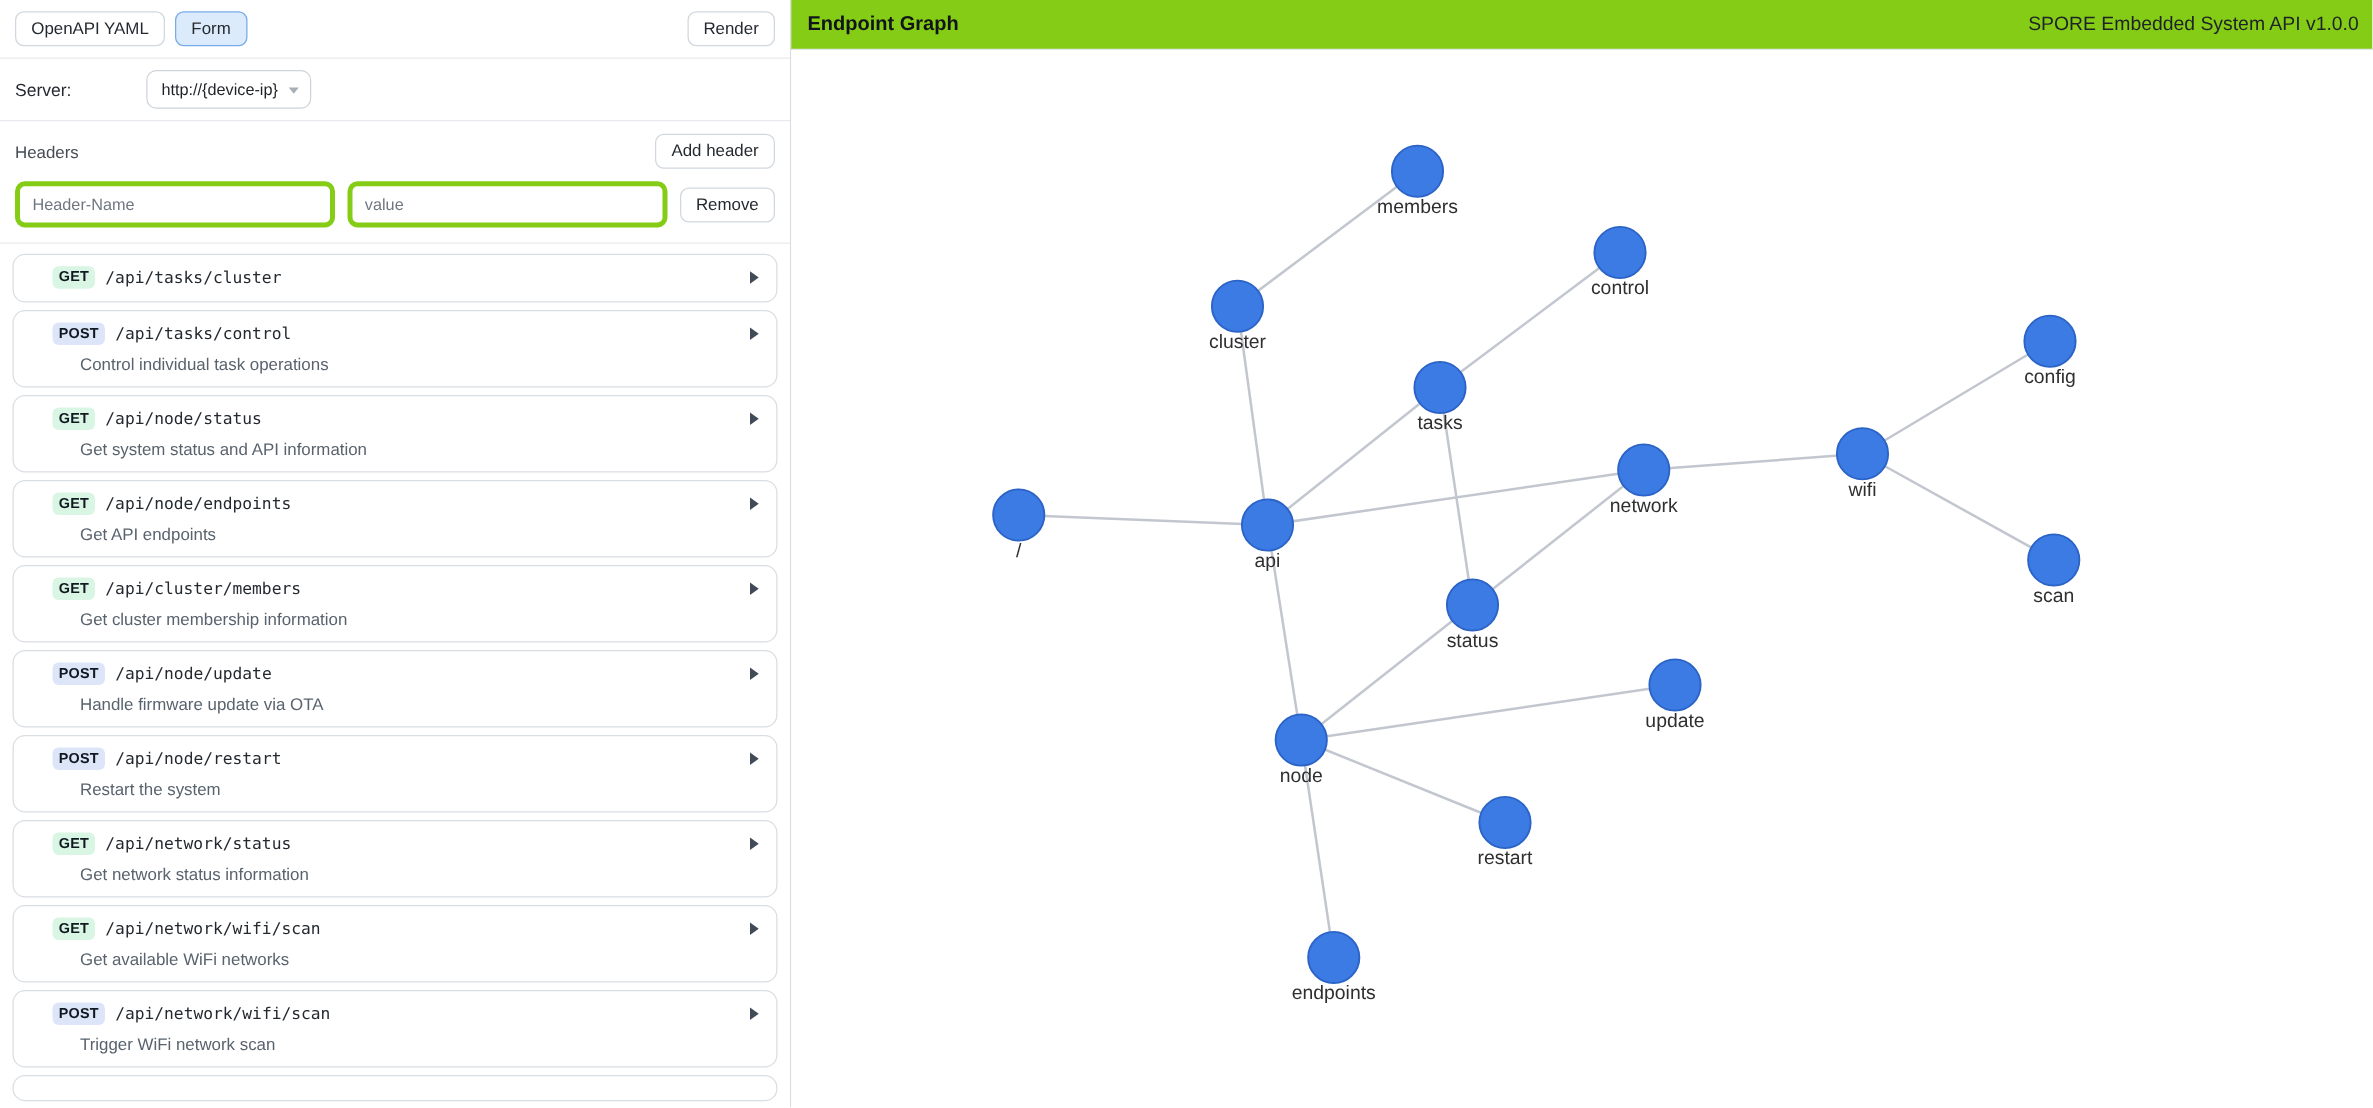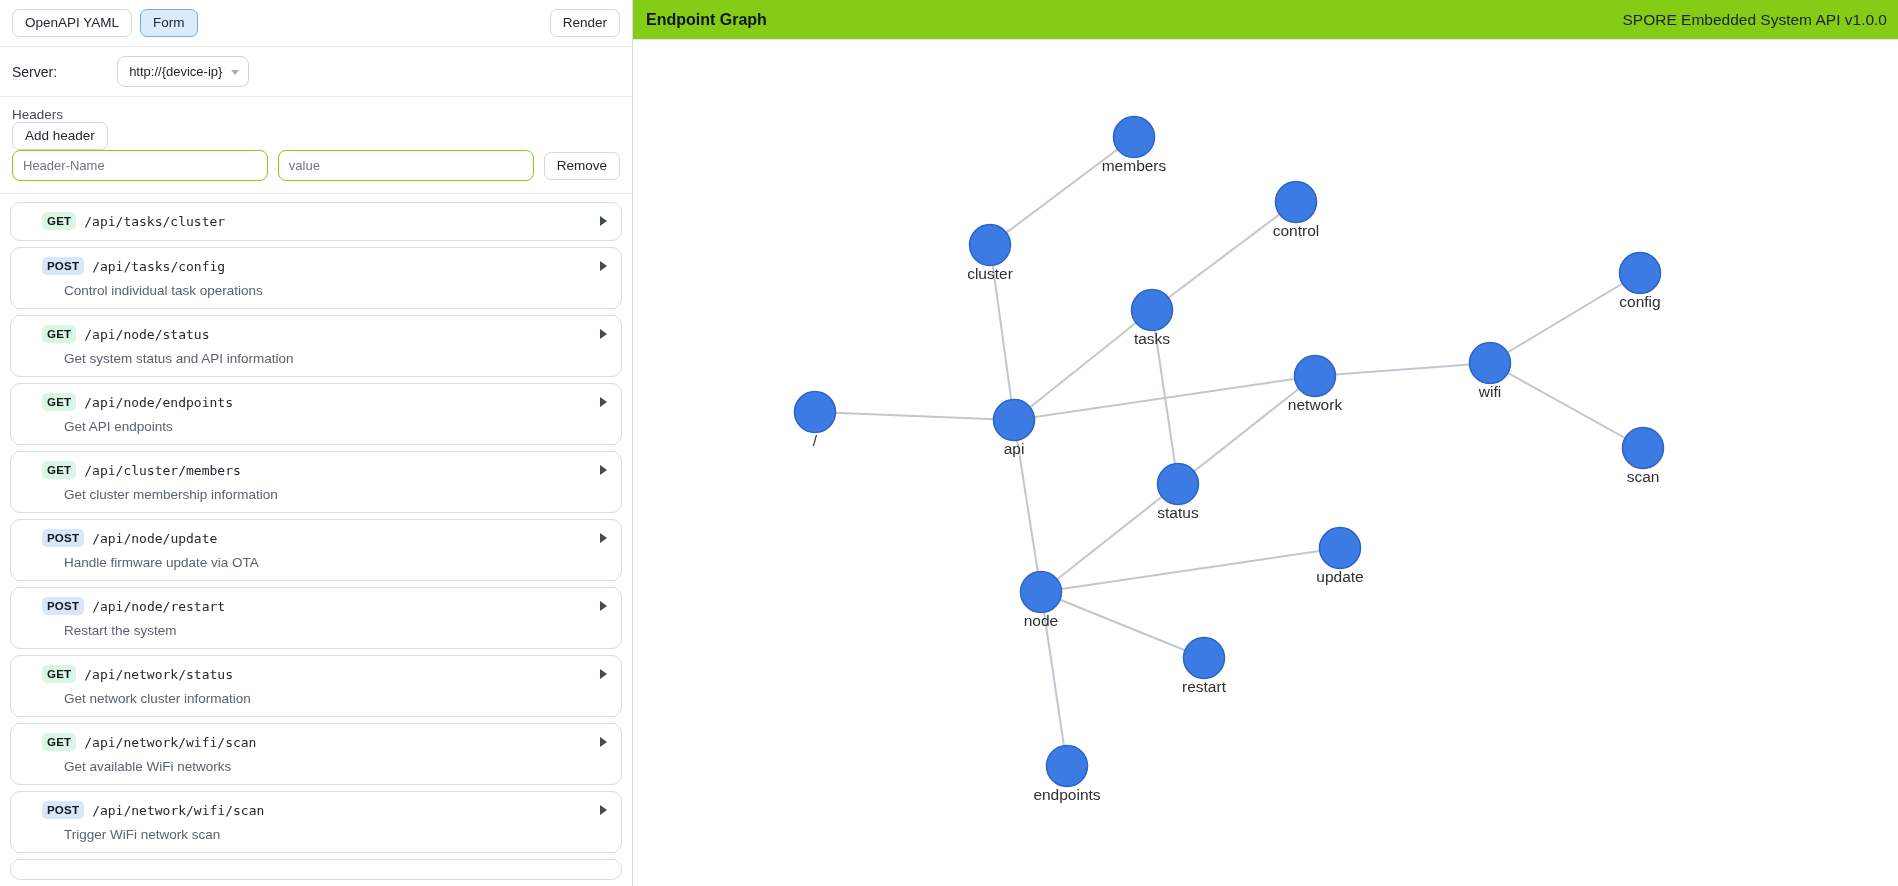--- a/index.html
+++ b/index.html
@@ -23,24 +23,24 @@
     border-bottom:1px solid #e8eaed; }
   .server-label { font-size:14px; color:#24292f; }
   .select { position:relative; display:flex; align-items:center; gap:10px;
     border:1px solid #ced4da; border-radius:8px; padding:7px 26px 7px 11px;
     font-size:13px; color:#1f2328; background:#fff; cursor:pointer;margin-left:48px; }
   .select .caret { position:absolute; right:9px; top:50%; margin-top:-2px;
     width:0; height:0; border-left:4px solid transparent; border-right:4px solid transparent;
     border-top:5px solid #a7adb5; }
 
   .headers-section { padding:10px 12px 12px; border-bottom:1px solid #e8eaed; }
-  .headers-row1 { display:flex; justify-content:space-between; align-items:flex-start; margin-bottom:0;flex-direction:column; }
+  .headers-row1 { display:flex; justify-content:space-between; align-items:center; margin-bottom:10px; }
   .headers-title { font-size:13.5px; color:#454c54; }
   .headers-row2 { display:flex; gap:10px; align-items:center; }
-  .hdr-input { flex:1; border:1px solid #84cc16; border-radius:8px; padding:7px 10px;
+  .hdr-input { flex:1; border:4px solid #84cc16; border-radius:8px; padding:7px 10px;
     font-size:13px; font-family:"Liberation Sans", sans-serif; color:#1f2328; outline:none; }
   .hdr-input::placeholder { color:#6e7781; }
 
   .endpoint-list { flex:1; padding:8px 10px 0 10px; overflow:hidden; }
   .endpoint-card { border:1px solid #d9dee3; border-radius:10px; background:#fff;
     padding:9px 14px 10px 8px; margin-bottom:6px; }
   .ep-row1 { display:flex; align-items:center; gap:8px;margin-left:23px; }
   .method-badge { font-size:11.5px; font-weight:bold; border-radius:5px; padding:3px 5px;
     color:#101820; letter-spacing:0.2px; }
   .method-GET  { background:#d9f5e3; }
@@ -101,21 +101,21 @@
         <div class="endpoint-card">
           <div class="ep-row1">
             <span class="method-badge method-GET">GET</span>
             <span class="ep-path">/api/tasks/cluster</span>
             <span class="ep-arrow"></span>
           </div>
         </div>
         <div class="endpoint-card">
           <div class="ep-row1">
             <span class="method-badge method-POST">POST</span>
-            <span class="ep-path">/api/tasks/config</span>
+            <span class="ep-path">/api/tasks/control</span>
             <span class="ep-arrow"></span>
           </div>
           <div class="ep-desc">Control individual task operations</div>
         </div>
         <div class="endpoint-card">
           <div class="ep-row1">
             <span class="method-badge method-GET">GET</span>
             <span class="ep-path">/api/node/status</span>
             <span class="ep-arrow"></span>
           </div>
@@ -152,21 +152,21 @@
             <span class="ep-arrow"></span>
           </div>
           <div class="ep-desc">Restart the system</div>
         </div>
         <div class="endpoint-card">
           <div class="ep-row1">
             <span class="method-badge method-GET">GET</span>
             <span class="ep-path">/api/network/status</span>
             <span class="ep-arrow"></span>
           </div>
-          <div class="ep-desc">Get network cluster information</div>
+          <div class="ep-desc">Get network status information</div>
         </div>
         <div class="endpoint-card">
           <div class="ep-row1">
             <span class="method-badge method-GET">GET</span>
             <span class="ep-path">/api/network/wifi/scan</span>
             <span class="ep-arrow"></span>
           </div>
           <div class="ep-desc">Get available WiFi networks</div>
         </div>
         <div class="endpoint-card">

